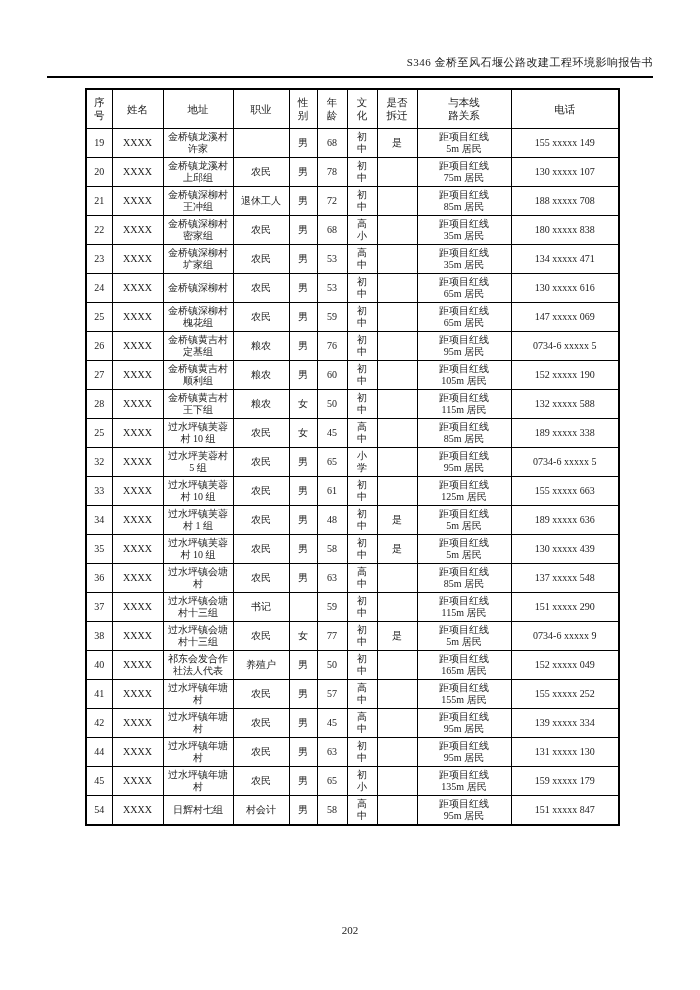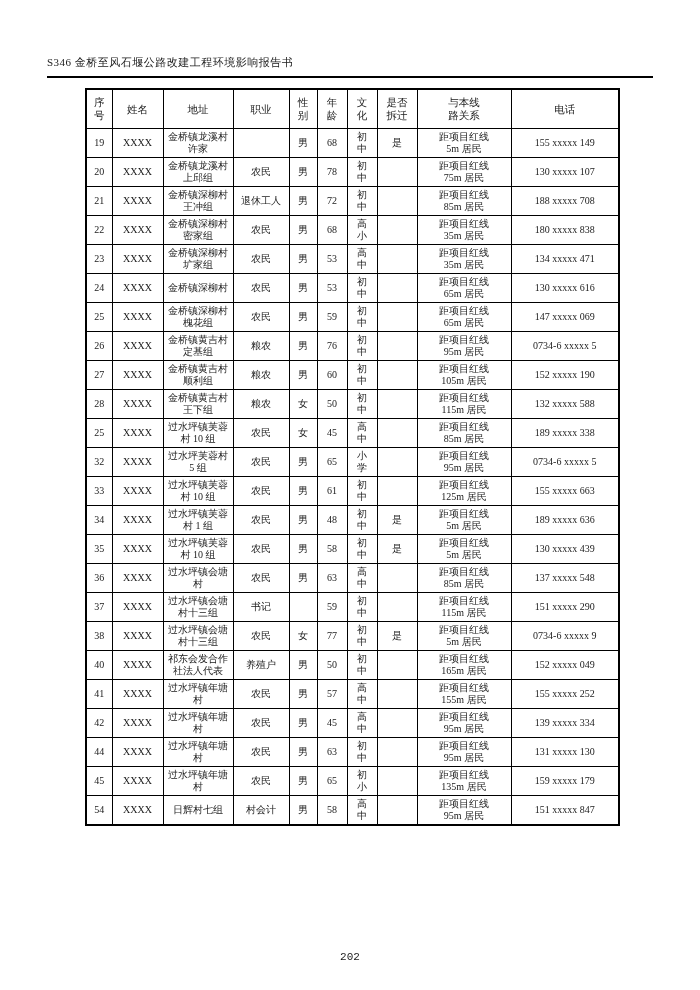--- a/index.html
+++ b/index.html
@@ -13,21 +13,21 @@
     position: relative;
     font-family: "Liberation Serif", "DejaVu Serif", serif;
     color: #1a1a1a;
     overflow: hidden;
   }
   .page-header {
     position: absolute;
     top: 55px;
     left: 47px;
     right: 47px;
-    text-align: left;
+    text-align: right;
     font-size: 11px;
     letter-spacing: 0.5px;
     padding-bottom: 6px;
     border-bottom: 2px solid #000;
   }
   .report-table {
     position: absolute;
     top: 88px;
     left: 85px;
     width: 533px;
@@ -50,26 +50,25 @@
     height: 36px;
     line-height: 13px;
   }
   .report-table td {
     font-size: 10px;
     height: 26px;
     line-height: 12px;
   }
   .page-number {
     position: absolute;
-    top: 951px;
+    top: 924px;
     left: 0;
     width: 100%;
     text-align: center;
     font-size: 11px;
-    font-family: Liberation Mono, monospace;
   }
 </style>
 </head>
 <body>
 
 <div class="page-header">S346 金桥至风石堰公路改建工程环境影响报告书</div>
 
 <table class="report-table">
   <colgroup>
     <col style="width:26px">

